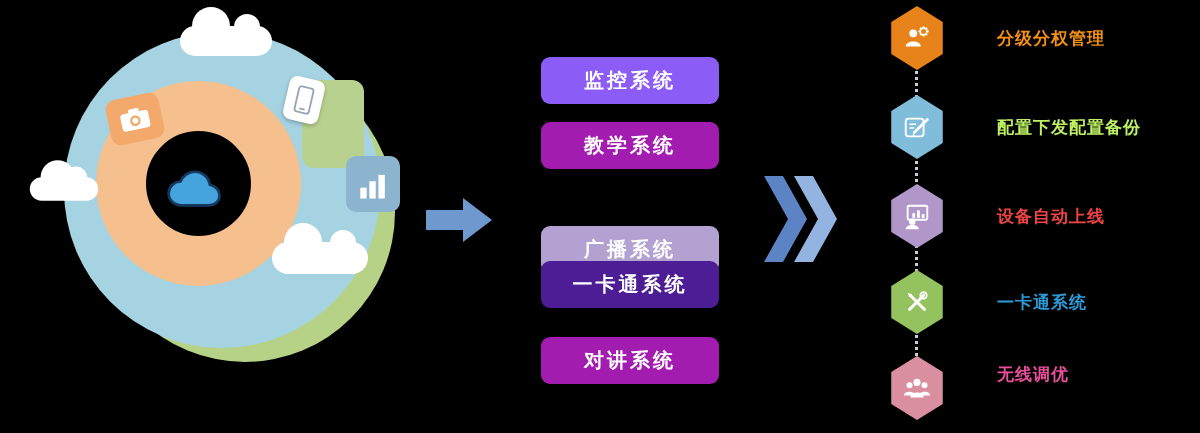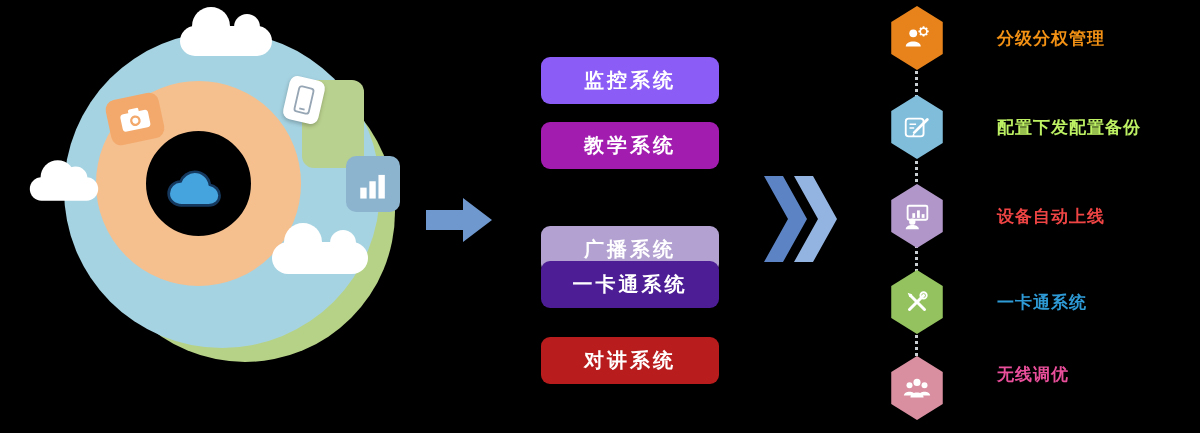--- a/index.html
+++ b/index.html
@@ -35,21 +35,21 @@
   
   .sysbox{
     position:absolute;left:541px;width:178px;height:47px;border-radius:9px;
     display:flex;align-items:center;justify-content:center;
     color:#fff;font-size:20px;font-weight:bold;letter-spacing:3px;
   }
   .sys-0{top:57px;background:#8b5cf6;}
   .sys-1{top:122px;background:#a21caf;text-align:right;}
   .sys-2{top:190px;background:#b2a1d1;margin-top:36px;}
   .sys-3{top:261px;background:#4c1d95;}
-  .sys-4{top:337px;background:#b91c1c;}
+  .sys-4{top:337px;background:#a21caf;}
 
   
   .chevrons{position:absolute;left:764px;top:176px;}
 
   
   .dotline{position:absolute;left:915px;top:30px;height:356px;border-left:3px dotted #c9ced2;z-index:0;}
   .hex{
     position:absolute;left:889px;width:56px;height:64px;z-index:1;
     display:flex;align-items:center;justify-content:center;
     clip-path:polygon(50% 0%, 96% 25%, 96% 75%, 50% 100%, 4% 75%, 4% 25%);

